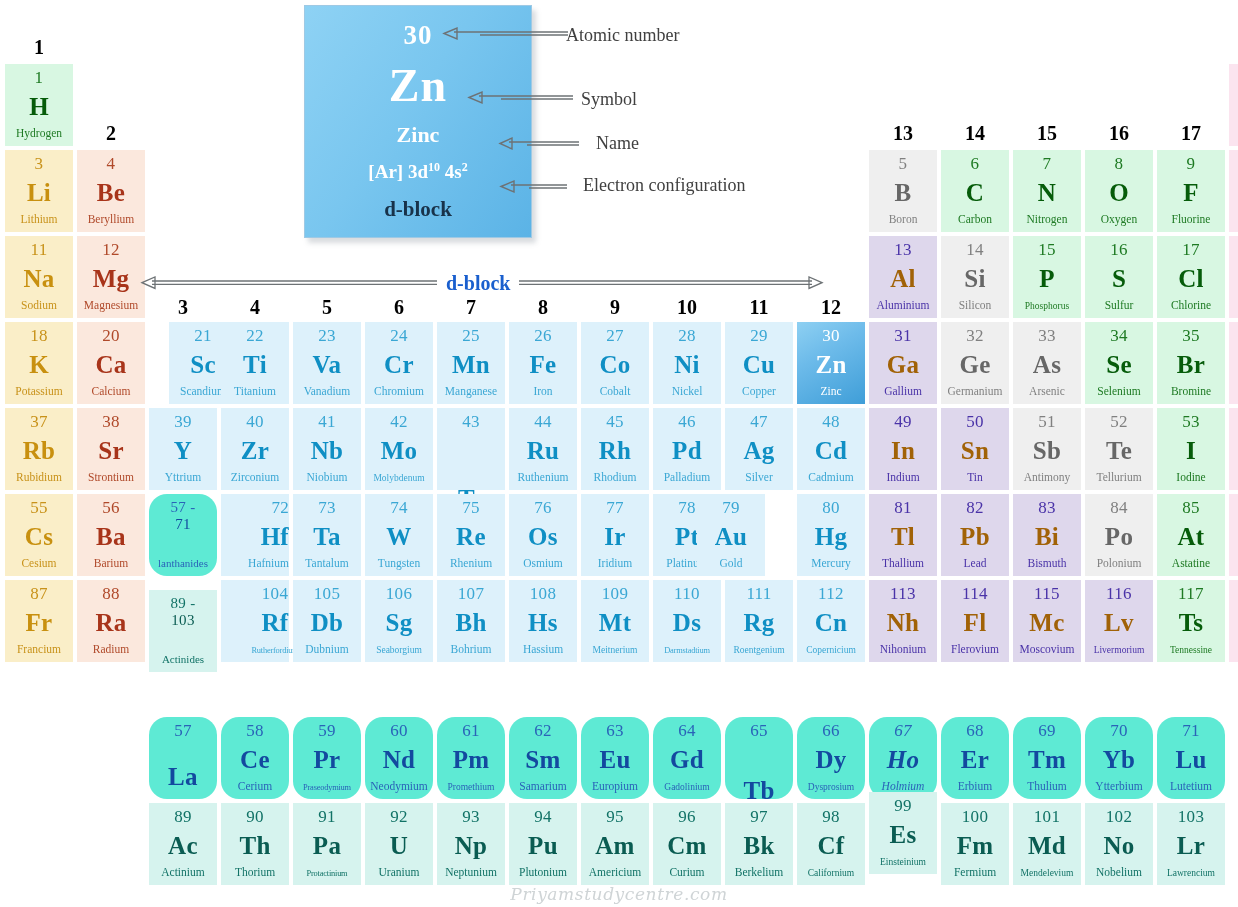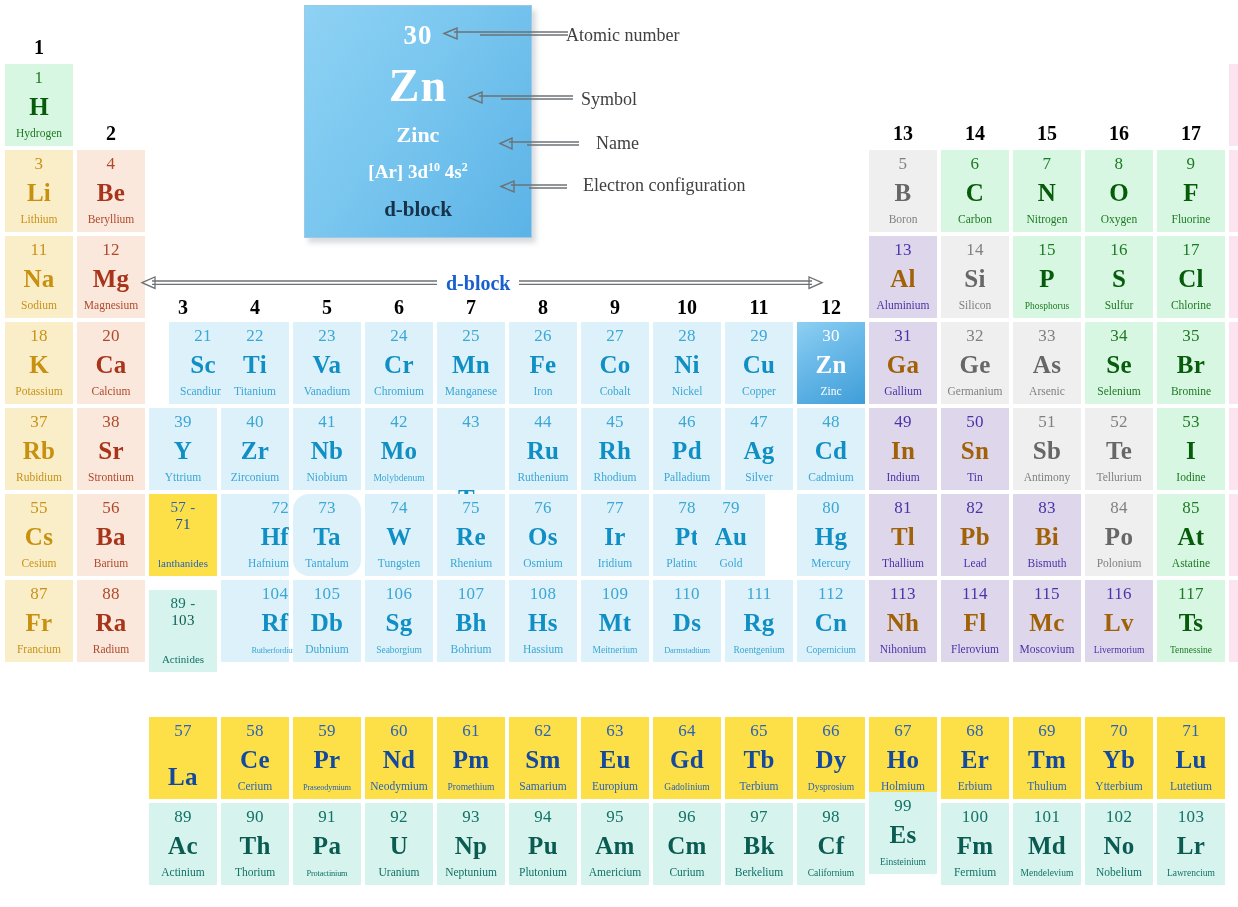--- a/index.html
+++ b/index.html
@@ -78,21 +78,21 @@
   .c-metalloid .nm  { color: #808080; }
 
   .c-nonmetal      { background: #d8f7e2; }
   .c-nonmetal .num { color: #1e7a23; }
   .c-nonmetal .sym { color: #065c0a; }
   .c-nonmetal .nm  { color: #1e7a23; }
 
   .c-noble      { background: #fbe4ef; }
   .c-noble .nm  { color: #d31a52; }
 
-  .c-lanth      { background: #fde047; }
+  .c-lanth      { background: #5eead4; border-radius: 18px; }
   .c-lanth .num { color: #2a63b8; }
   .c-lanth .sym { color: #13499f; }
   .c-lanth .nm  { color: #2a63b8; }
 
   .c-actin      { background: #d6f3ee; }
   .c-actin .num { color: #117266; }
   .c-actin .sym { color: #0a5c52; }
   .c-actin .nm  { color: #117266; }
 
   
@@ -454,21 +454,21 @@
       <div class="cell c-alkaline" style="left: 77px; top: 494px;">
         <div class="num">56</div>
         <div class="sym">Ba</div>
         <div class="nm">Barium</div>
       </div>
       <div class="cell c-transition" style="left: 221px; top: 494px; align-items: flex-end;">
         <div class="num">72</div>
         <div class="sym">Hf</div>
         <div class="nm">Hafnium</div>
       </div>
-      <div class="cell c-transition" style="left: 293px; top: 494px; border-radius: 16px;">
+      <div class="cell c-transition" style="left: 293px; top: 494px;">
         <div class="num">73</div>
         <div class="sym">Ta</div>
         <div class="nm">Tantalum</div>
       </div>
       <div class="cell c-transition" style="left: 365px; top: 494px;">
         <div class="num">74</div>
         <div class="sym">W</div>
         <div class="nm">Tungsten</div>
       </div>
       <div class="cell c-transition" style="left: 437px; top: 494px;">
@@ -656,31 +656,31 @@
       <div class="cell c-lanth" style="left: 581px; top: 717px;">
         <div class="num">63</div>
         <div class="sym">Eu</div>
         <div class="nm">Europium</div>
       </div>
       <div class="cell c-lanth" style="left: 653px; top: 717px;">
         <div class="num">64</div>
         <div class="sym">Gd</div>
         <div class="nm tiny">Gadolinium</div>
       </div>
-      <div class="cell c-lanth" style="left: 725px; top: 717px;">
+      <div class="cell c-lanth" style="left: 725px; top: 717px; gap: 31px;">
         <div class="num">65</div>
         <div class="sym">Tb</div>
         <div class="nm">Terbium</div>
       </div>
       <div class="cell c-lanth" style="left: 797px; top: 717px;">
         <div class="num">66</div>
         <div class="sym">Dy</div>
         <div class="nm tiny">Dysprosium</div>
       </div>
-      <div class="cell c-lanth" style="left: 869px; top: 717px;">
+      <div class="cell c-lanth" style="left: 869px; top: 717px; font-style: italic;">
         <div class="num">67</div>
         <div class="sym">Ho</div>
         <div class="nm">Holmium</div>
       </div>
       <div class="cell c-lanth" style="left: 941px; top: 717px;">
         <div class="num">68</div>
         <div class="sym">Er</div>
         <div class="nm">Erbium</div>
       </div>
       <div class="cell c-lanth" style="left: 1013px; top: 717px;">
@@ -812,14 +812,15 @@
   <div class="annot" style="left:583px; top:175px;">Electron configuration</div>
 
   <svg class="arrow-svg" style="left:140px; top:274px;" width="684" height="18">
     <line x1="12" y1="7" x2="672" y2="7" stroke="#6d7275" stroke-width="1.3"></line>
     <line x1="12" y1="10.4" x2="672" y2="10.4" stroke="#6d7275" stroke-width="1.3"></line>
     <polygon points="2,8.7 15,3 15,14.4" fill="none" stroke="#6d7275" stroke-width="1.3"></polygon>
     <polygon points="682,8.7 669,3 669,14.4" fill="none" stroke="#6d7275" stroke-width="1.3"></polygon>
   </svg>
   <div id="dblock-label" style="left:437px; top:272px;">d-block</div>
 
+  <div id="watermark" style="top:884px;">Priyamstudycentre.com</div>
 
 </div>
 
 </body></html>

